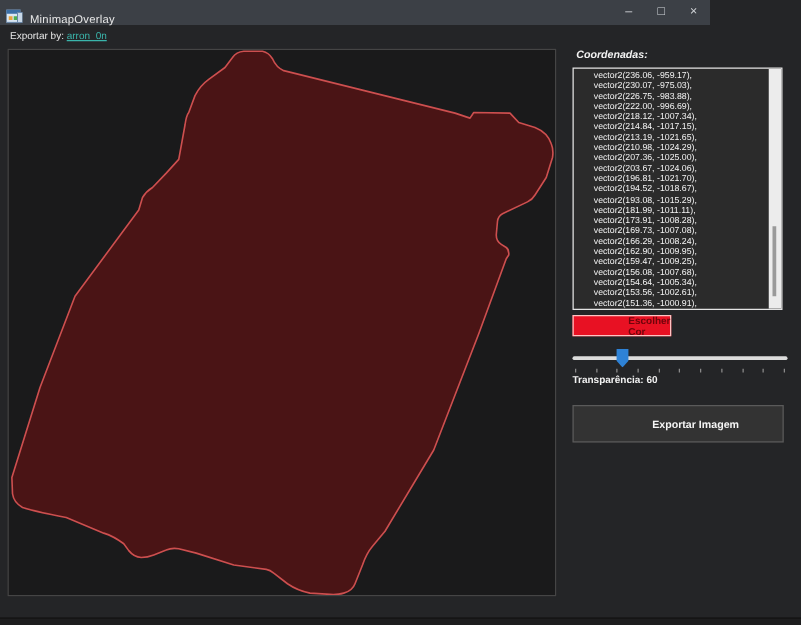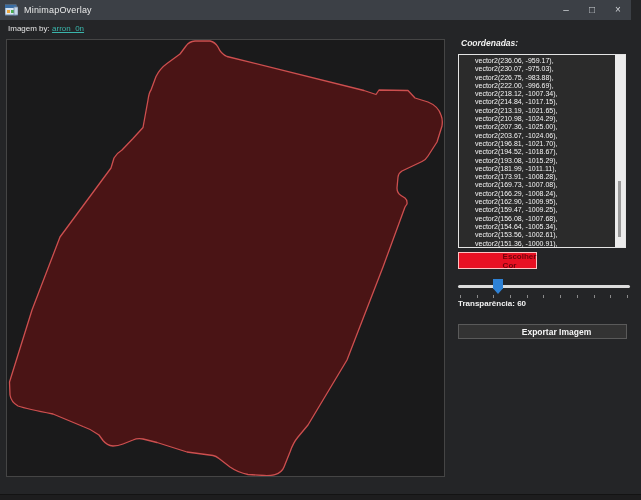--- a/index.html
+++ b/index.html
@@ -1,21 +1,21 @@
 <!DOCTYPE html>
 <html><head>
 <meta charset="utf-8">
 <style>
   html,body{margin:0;padding:0;background:#242527;}
   *{box-sizing:border-box;font-family:"Liberation Sans",sans-serif;}
   #win{position:relative;width:641px;height:500px;background:#242527;overflow:hidden;}
 
   
-  #titlebar{position:absolute;left:0;top:0;width:631px;height:20px;background:#3c4046;
-    display:flex;align-items:center;}
+  #titlebar{position:absolute;left:0;top:0;width:568px;height:20px;background:#3c4046;
+    display:flex;align-items:flex-end;}
   #app-icon{width:13px;height:13px;margin-left:5px;flex:0 0 auto;}
   #title-text{color:#e9e9e9;font-size:9px;margin-left:6px;letter-spacing:.2px;}
   #win-btns{position:absolute;right:0;top:0;height:20px;display:flex;}
   .win-btn{width:26px;height:20px;display:flex;align-items:center;justify-content:center;
     color:#cfd2d6;font-size:10px;line-height:1;cursor:default;}
 
   
   #createdby{position:absolute;left:8px;top:24px;font-size:8px;color:#e6e6e6;}
   #createdby a{color:#3ab5ab;}
 
@@ -42,21 +42,21 @@
   #slider-thumb{position:absolute;left:35px;top:1px;width:10px;height:15px;background:#2e82d6;
     clip-path:polygon(0 0,100% 0,100% 62%,50% 100%,0 62%);}
   #slider-ticks{position:absolute;left:2px;top:17px;width:168px;display:flex;justify-content:space-between;}
   #slider-ticks span{width:1px;height:3px;background:#8a8a8a;}
 
   #transparency-label{position:absolute;left:458px;top:299px;font-size:8px;font-weight:bold;color:#f2f2f2;}
 
   .panel-btn{position:absolute;left:458px;width:169px;background:#333333;border:1px solid #5a5a5a;
     color:#f5f5f5;font-size:8.5px;font-weight:bold;display:flex;align-items:center;justify-content:center;
     cursor:default;}
-  #export-btn{top:324px;height:15px;padding-left:28px;}
+  #export-btn{top:324px;height:30px;padding-left:28px;}
   #calc-btn{top:357px;height:24px;}
 
   #bottom-edge{position:absolute;left:0;bottom:0;width:641px;height:6px;background:#1d1d1e;
     border-top:1px solid #131313;}
 </style>
 </head>
 <body>
 
 <div id="win">
 
@@ -70,21 +70,21 @@
     </svg>
     <span id="title-text">MinimapOverlay</span>
     <div id="win-btns">
       <div class="win-btn">–</div>
       <div class="win-btn">□</div>
       <div class="win-btn">×</div>
     </div>
   </div>
 
   <div id="createdby">
-    <span>Imagem by:</span>
+    <span>Exportar by:</span>
     <a href="#">arron_0n</a>
   </div>
 
   <div id="map-canvas">
     <svg width="437" height="436" viewBox="0 0 437 436">
       <path stroke-width="1.3" stroke-linejoin="round" d="M 179,6 Q 182,1.5 188,1 L 203,1 Q 208,2 211,7 Q 214,14 220,16.5 L 357,50.5 L 369,54.5 L 372,50 L 401,50.5 L 408,58 L 421,62 Q 431,66 434,75 Q 436,80 435,86 L 430,102 L 421,116 Q 419,119.5 415,121.5 L 395,131 Q 391.5,133 391,137 L 390,148 Q 390,153 394,155.5 L 398,158 Q 400.5,160 400,164 L 398,167 L 376,227 L 340,320 L 301,385 L 291,397 Q 286,403 283,412 L 277,427 Q 275,432.5 268,434.5 Q 262.5,436 257,435.5 L 241,434.5 Q 231,432.5 223,427 L 212,418.5 Q 209,416 206,415.5 L 180,412 L 150,402.5 L 136,399 Q 130.5,398 126,400 L 116,404 Q 111,406 106,406 Q 100,405.5 96,400.5 L 92,395 Q 84,389 76,386.5 L 46,374 Q 20,369 11,366 Q 4,362 3,355 L 2.5,342 L 25,270 L 53,197 L 104,128 L 107,118 Q 110,113 115,110 L 126,98.5 L 136,87.5 L 141,60 Q 142,52.5 144,50 L 149,36.5 Q 153,28.5 160,23.5 L 173,14 Z" fill="rgba(255,0,0,0.21)" stroke="#cd4f4f"></path>
     </svg>
   </div>
 
   <div id="coords-label">Coordenadas:</div>

